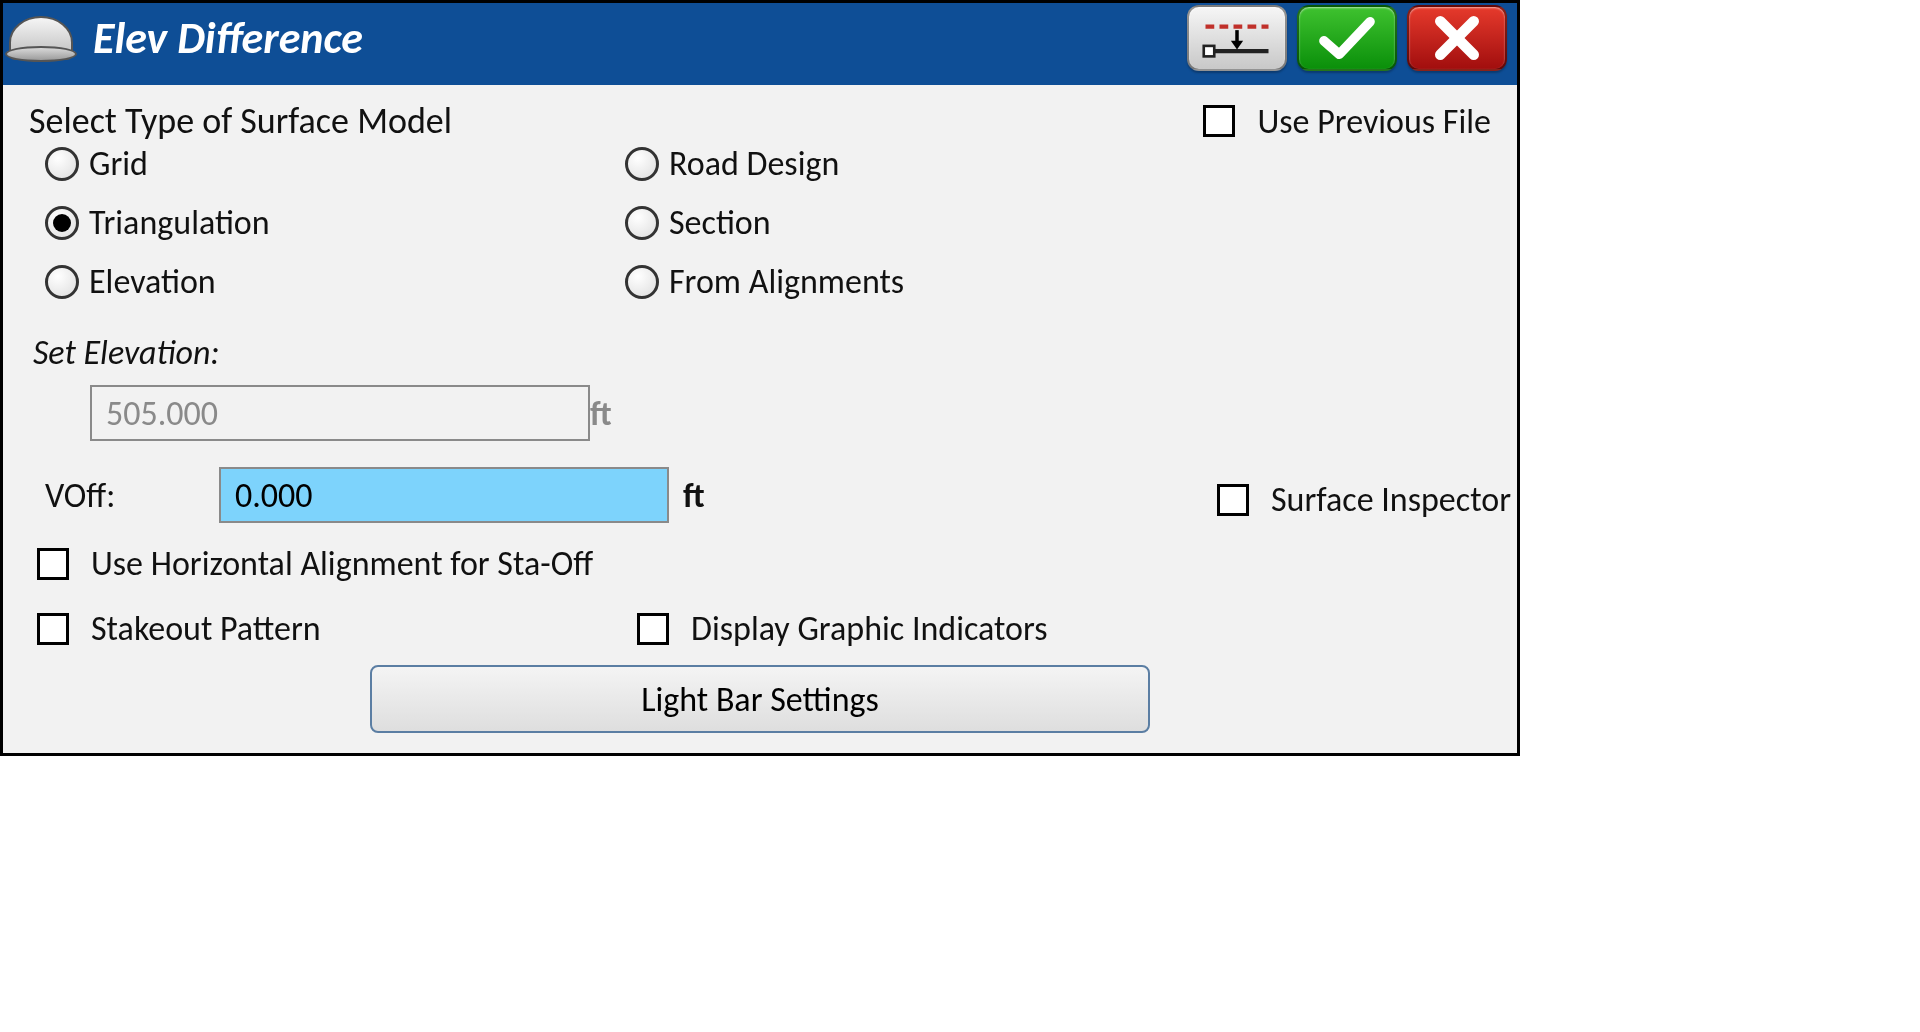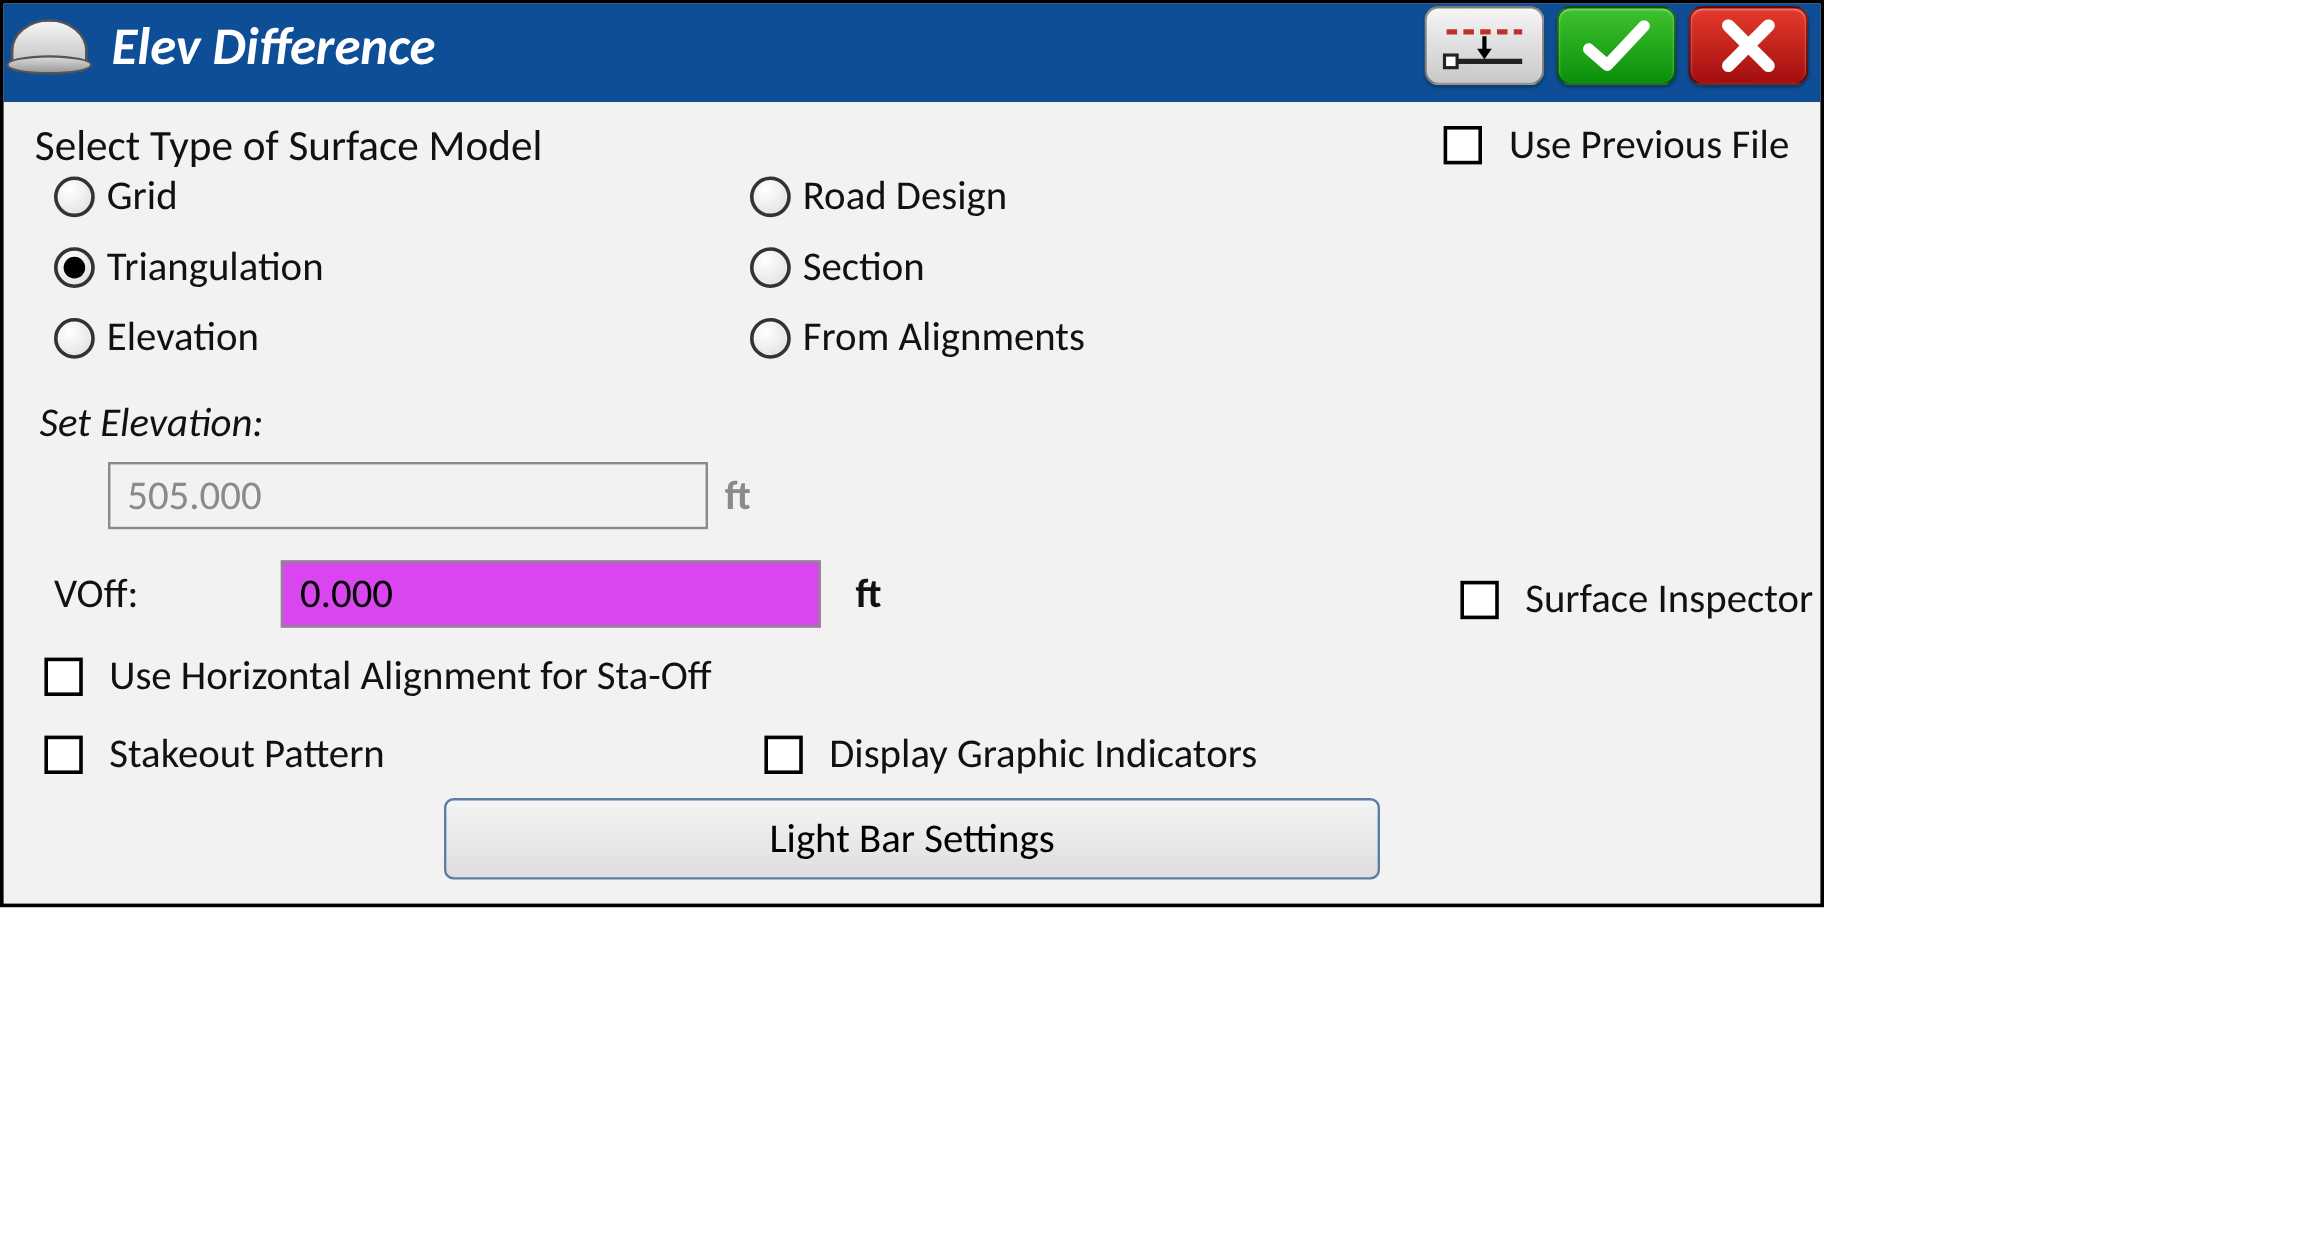--- a/index.html
+++ b/index.html
@@ -127,43 +127,43 @@
     left: 50%; top: 50%;
     width: 18px; height: 18px;
     background: #000;
     border-radius: 50%;
     transform: translate(-50%, -50%);
   }
   .elev-label { margin-left: 4px; margin-bottom: 12px; font-size: 34px; font-style: italic; }
   .input-row {
     display: flex;
     align-items: center;
-    gap: 14px;
+    gap: 0;
     margin-left: 16px;
     margin-bottom: 26px;
     padding-left: 45px;
   }
   input.text {
     font-family: inherit;
     font-size: 34px;
     padding: 8px 14px;
     border: 2px solid #8a8a8a;
-    background: #d946ef;
+    background: #7dd3fc;
     height: 56px;
   }
   input.text:disabled {
     background: #f2f2f2;
     color: #8a8a8a;
   }
   .unit-dim { color: #8a8a8a; font-weight: 700; }
   .unit { font-weight: 700; }
   .voff-row {
     display: flex;
     align-items: center;
-    gap: 29px;
+    gap: 14px;
     margin-left: 16px;
     margin-bottom: 20px;
   }
   .voff-row .label { width: 160px; }
   .lower-grid {
     display: grid;
     grid-template-columns: 600px 540px 360px;
     row-gap: 24px;
     align-items: center;
     margin-left: 8px;

